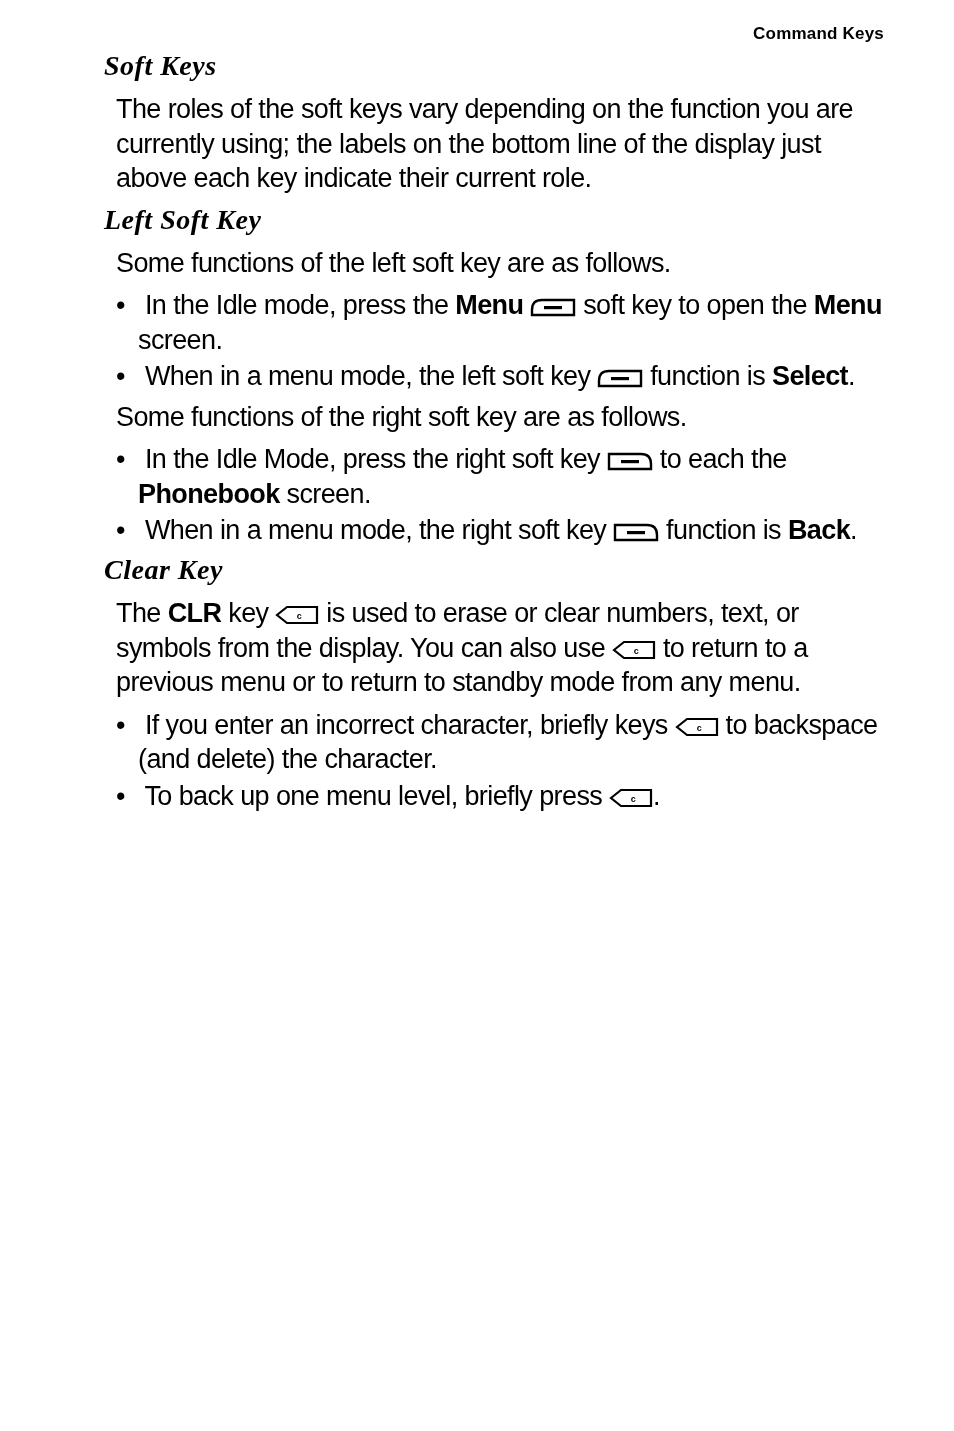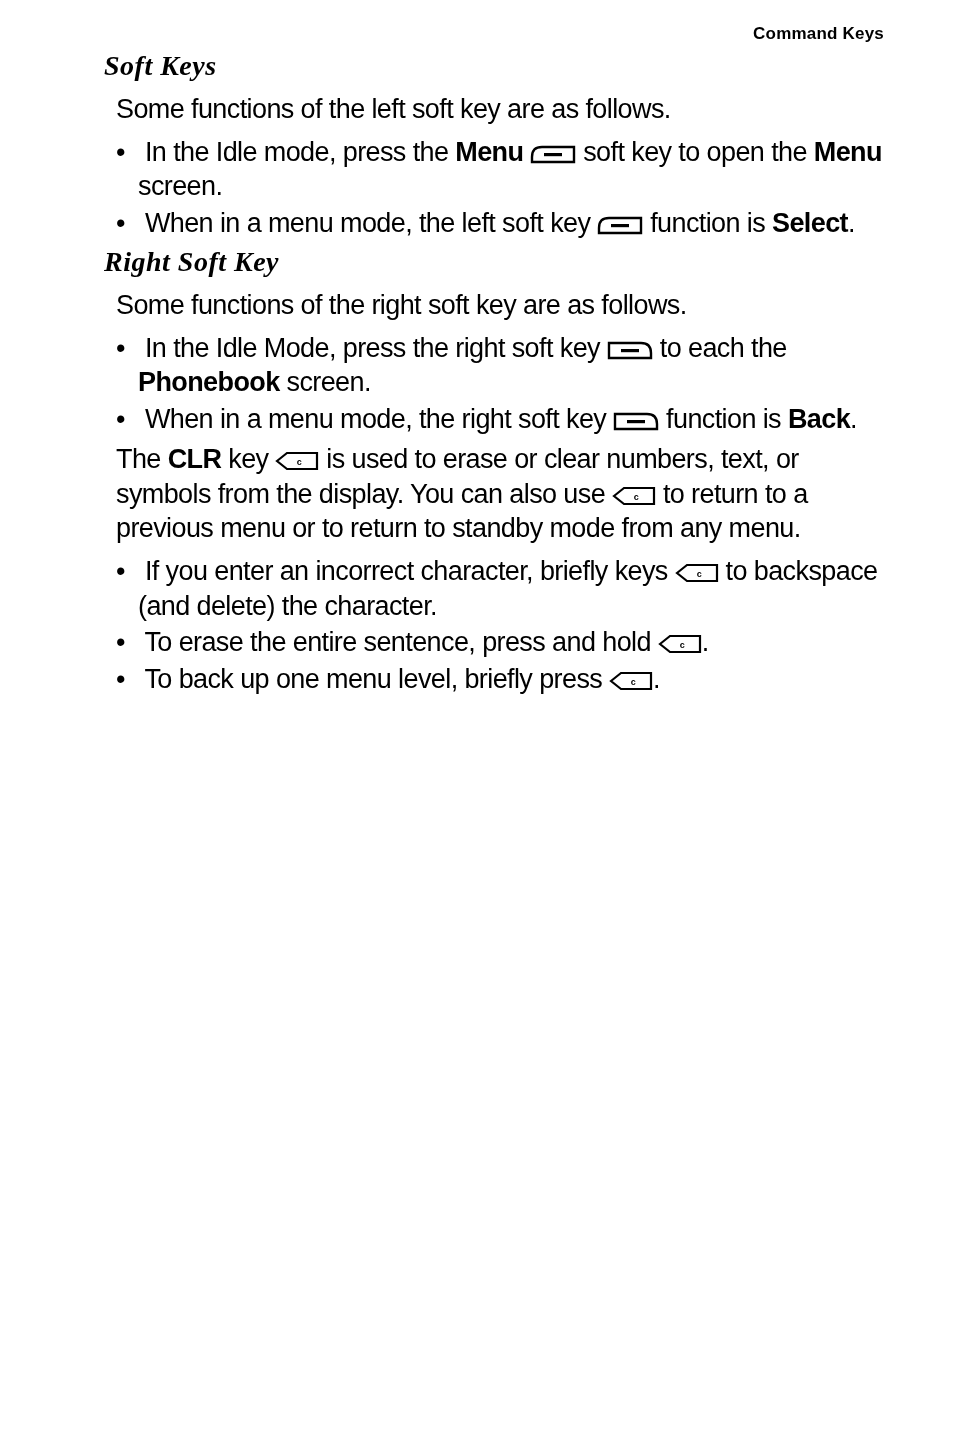--- a/index.html
+++ b/index.html
@@ -104,69 +104,66 @@
       <text x="24" y="14" font-family="Arial" font-size="9" font-weight="700" text-anchor="middle" fill="#000">c</text>
     </g>
   </defs>
 </svg>
 
 <div class="page">
 
   <div class="topright">Command Keys</div>
 
   <div class="sect-h">Soft Keys</div>
+  <p class="para">The roles of the soft keys vary depending on the function you are currently using; the labels on the bottom line of the display just above each key indicate their current role.</p>
 
+  <div class="sect-h">Left Soft Key</div>
   <p class="para">Some functions of the left soft key are as follows.</p>
   <ul class="bul">
     <li>
       <span>In the Idle mode, press the </span><b>Menu</b><span> </span><svg class="key" width="46" height="19">
           <use href="#lsk"></use>
         </svg><span> soft key to open the </span><b>Menu</b><span> screen.</span>
     </li>
     <li>
       <span>When in a menu mode, the left soft key </span><svg class="key" width="46" height="19">
           <use href="#lsk"></use>
         </svg><span> function is </span><b>Select</b><span>.</span>
     </li>
   </ul>
 
-  <div class="sect-h">Right Soft Key</div>
   <p class="para">Some functions of the right soft key are as follows.</p>
   <ul class="bul">
     <li>
       <span>In the Idle Mode, press the right soft key </span><svg class="key" width="46" height="19">
           <use href="#rsk"></use>
         </svg><span> to each the </span><b>Phonebook</b><span> screen.</span>
     </li>
     <li>
       <span>When in a menu mode, the right soft key </span><svg class="key" width="46" height="19">
           <use href="#rsk"></use>
         </svg><span> function is </span><b>Back</b><span>.</span>
     </li>
   </ul>
 
+  <div class="sect-h">Clear Key</div>
   <p class="para">
     <span>The </span><b>CLR</b><span> key </span><svg class="key" width="44" height="20">
         <use href="#clrk"></use>
       </svg><span> is used to erase or clear numbers, text, or symbols from the display. You can also use </span><svg class="key" width="44" height="20">
         <use href="#clrk"></use>
       </svg><span> to return to a previous menu or to return to standby mode from any menu.</span>
   </p>
   <ul class="bul">
     <li>
       <span>If you enter an incorrect character, briefly keys </span><svg class="key" width="44" height="20">
           <use href="#clrk"></use>
         </svg><span> to backspace (and delete) the character.</span>
     </li>
     <li>
-      <span>To erase the entire sentence, press and hold </span><svg class="key" width="44" height="20">
-          <use href="#clrk"></use>
-        </svg><span>.</span>
-    </li>
-    <li>
       <span>To back up one menu level, briefly press </span><svg class="key" width="44" height="20">
           <use href="#clrk"></use>
         </svg><span>.</span>
     </li>
   </ul>
 
 
 </div>
 
 </body></html>

